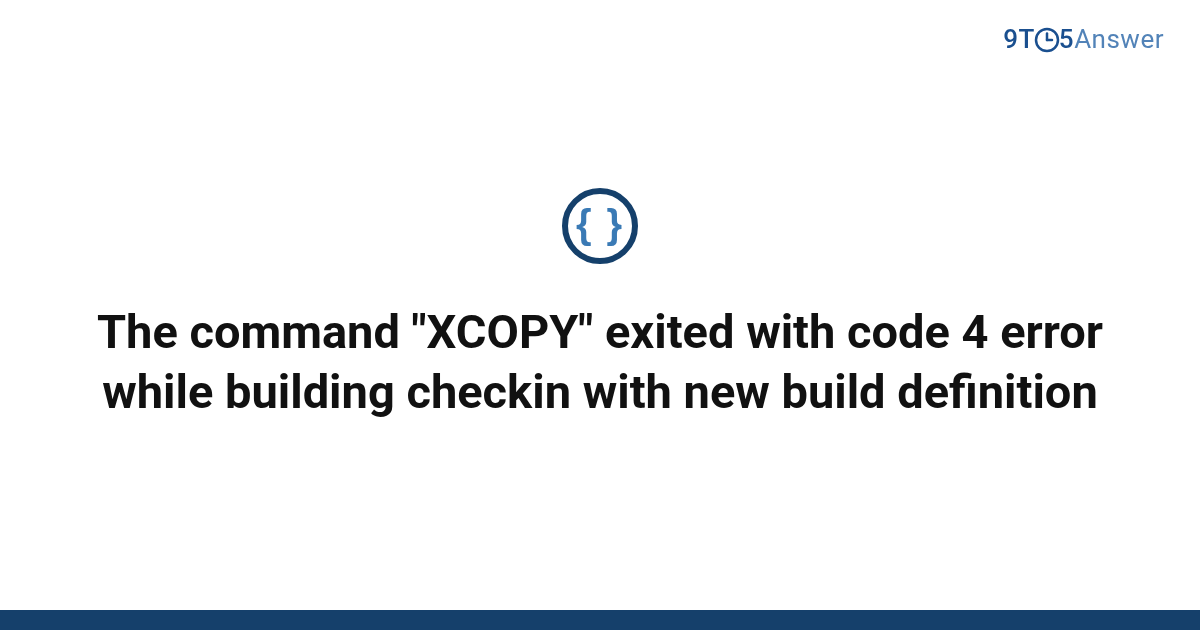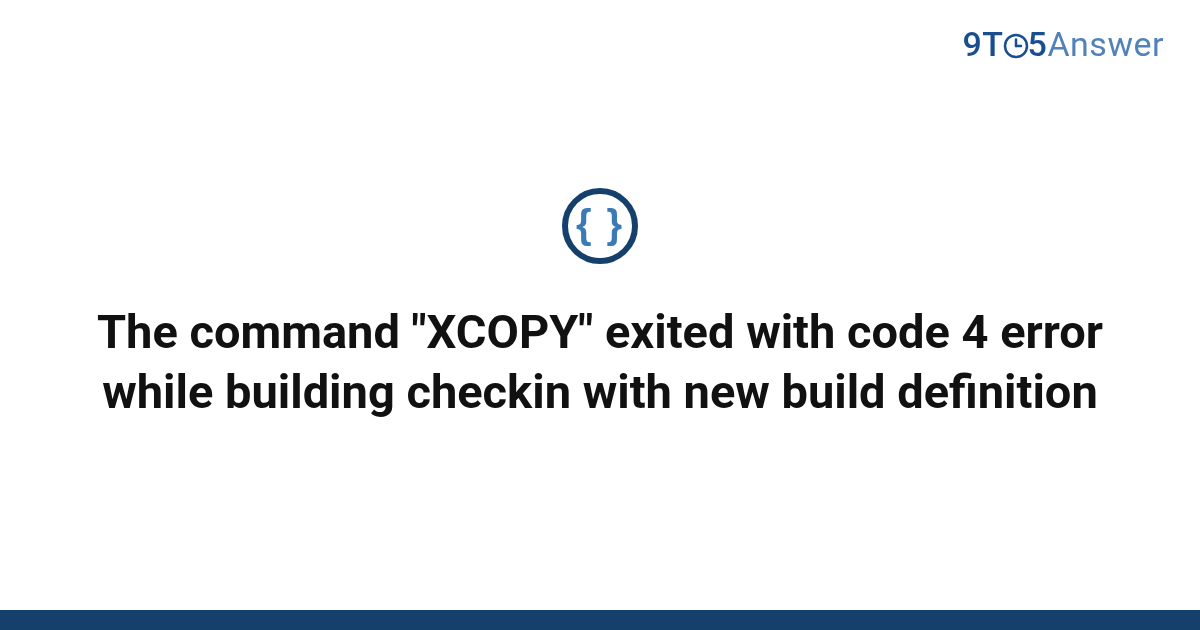--- a/index.html
+++ b/index.html
@@ -12,21 +12,21 @@
       height: 630px;
       font-family: -apple-system, BlinkMacSystemFont, "Segoe UI", Roboto, Helvetica, Arial, sans-serif;
       background: #ffffff;
       position: relative;
       overflow: hidden;
     }
     .brand {
       position: absolute;
       top: 24px;
       right: 36px;
-      font-size: 34px;
+      font-size: 26px;
       font-weight: 400;
       letter-spacing: 0.5px;
     }
     .brand .nine {
       color: #1a4f8f;
       font-weight: 500;
     }
     .brand .t {
       color: #1a4f8f;
       font-weight: 500;

